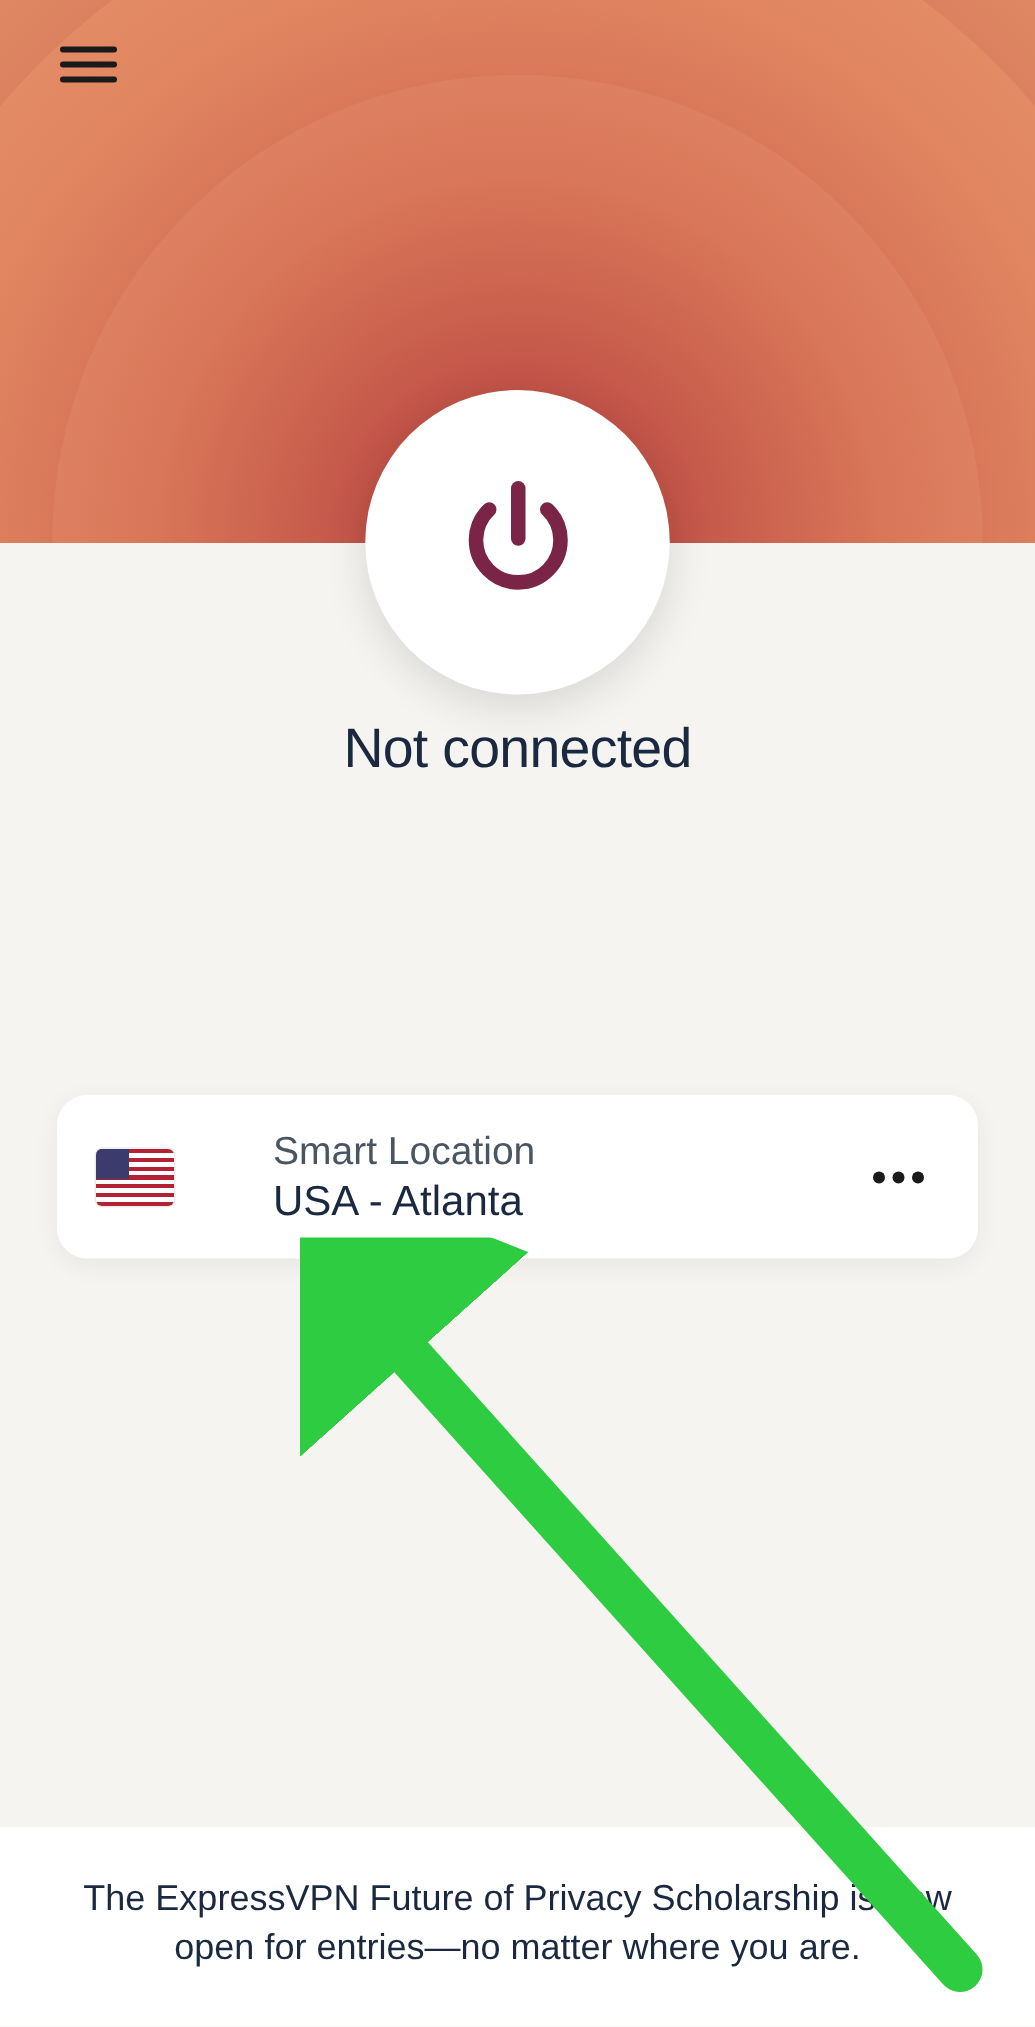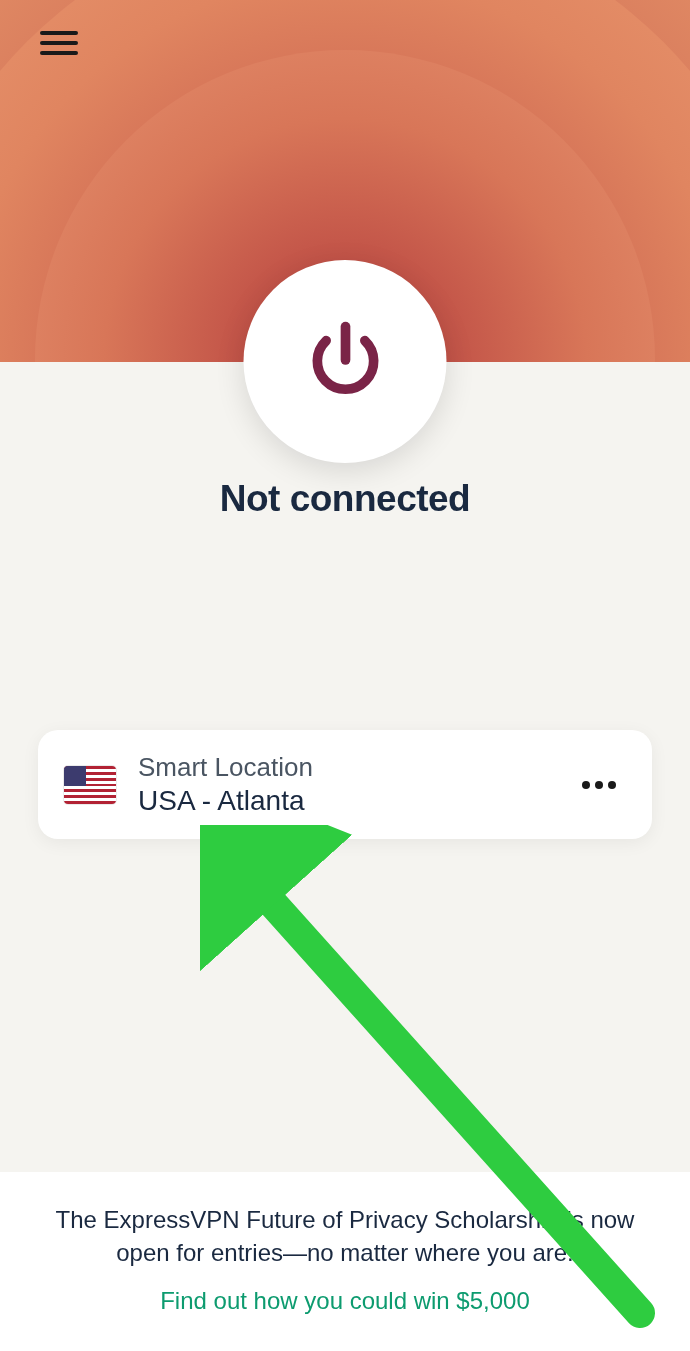--- a/index.html
+++ b/index.html
@@ -100,37 +100,38 @@
       height: 88px;
     }
     
     .status-text {
       position: absolute;
       top: 478px;
       left: 0;
       right: 0;
       text-align: center;
       font-size: 37px;
-      font-weight: 700;
+      font-weight: 400;
       color: #1a2940;
       letter-spacing: -0.5px;
     }
     
     .location-card {
       position: absolute;
       top: 730px;
       left: 38px;
       right: 38px;
       background: #ffffff;
       border-radius: 20px;
       padding: 22px 26px;
       display: flex;
       align-items: center;
       box-shadow: 0 4px 18px rgba(0,0,0,0.06);
       cursor: pointer;
+      gap: 44px;
     }
     
     .flag {
       width: 52px;
       height: 38px;
       border-radius: 4px;
       position: relative;
       overflow: hidden;
       flex-shrink: 0;
       box-shadow: 0 0 0 1px rgba(0,0,0,0.08);
@@ -280,14 +281,13 @@
       <marker id="arrowhead" markerWidth="7" markerHeight="7" refX="2.5" refY="3.5" orient="auto">
         <polygon points="0 0, 7 3.5, 0 7" fill="#2ecc40"></polygon>
       </marker>
     </defs>
     <line x1="440" y1="488" x2="24" y2="24" stroke="#2ecc40" stroke-width="30" stroke-linecap="round" marker-end="url(#arrowhead)"></line>
   </svg>
 </div>
 
 <div class="footer">
   <div class="footer-text">The ExpressVPN Future of Privacy Scholarship is now open for entries—no matter where you are.</div>
-  <div class="footer-link">Find out how you could win $5,000</div>
 </div>
 
 </body></html>

